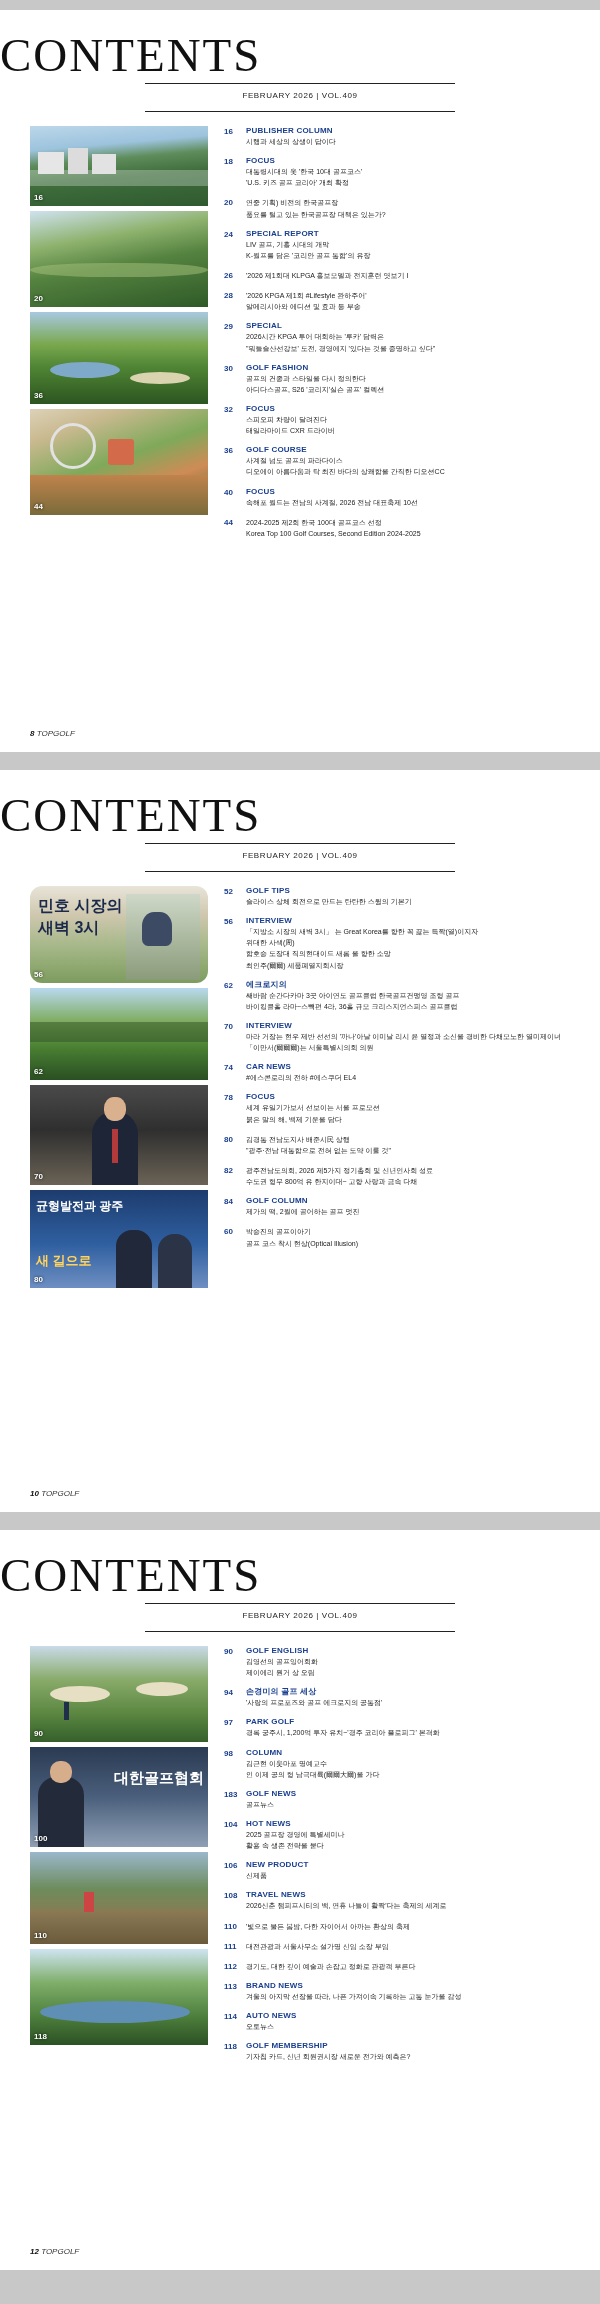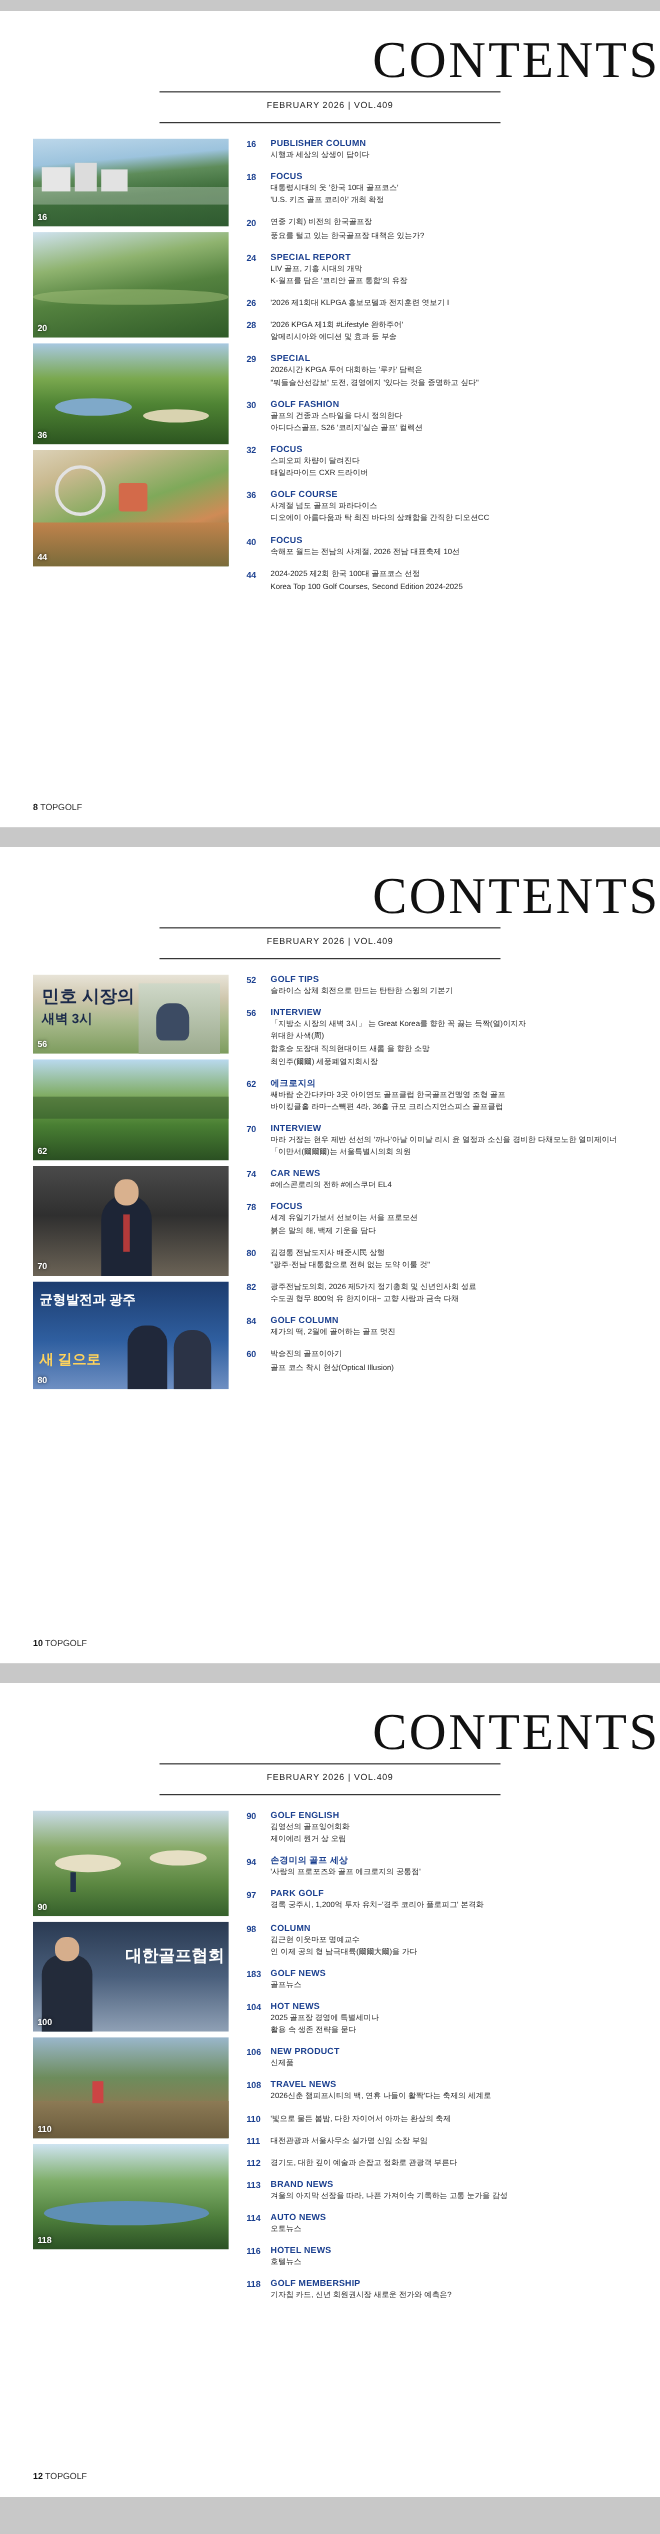--- a/index.html
+++ b/index.html
@@ -4,21 +4,21 @@
 <style>
   html,body{margin:0;padding:0;background:#c8c8c8;}
   body{font-family:"Liberation Sans",sans-serif;width:600px;}
   .page{width:600px;background:#ffffff;position:relative;padding:0;overflow:hidden;}
   .page.p1{height:742px;}
   .page.p2{height:742px;}
   .page.p3{height:740px;}
   .gap{height:18px;background:#c8c8c8;}
   .topgap{height:10px;background:#c8c8c8;}
   .title{
-    text-align:right;
+    text-align:left;
     font-family:"Liberation Serif",serif;
     font-size:47px;
     letter-spacing:2px;
     color:#111;
     padding-top:22px;
     line-height:1;
   }
   .subtitle{
     text-align:center;
     font-size:8px;
@@ -58,21 +58,21 @@
   .pg{
     width:22px;flex:0 0 22px;
     font-size:8px;color:#1a3f8f;font-weight:bold;
     text-align:left;padding-top:1px;
   }
   .etxt{flex:1;}
   .ehead{font-size:8px;font-weight:bold;color:#1a3f8f;letter-spacing:.2px;line-height:1.25;}
   .eline{font-size:7px;color:#222;line-height:1.45;margin-top:1px;}
   .footer{
     position:absolute;left:30px;bottom:14px;
-    font-size:8px;color:#333;
+    font-size:8px;color:#333;font-style:italic;
   }
   .footer b{color:#111;}
   
   .sc1{background:linear-gradient(175deg,#bcd7ea 0%,#9cc3dd 26%,#5e8c5a 42%,#3f6e3c 62%,#2f5a30 100%);}
   .sc2{background:linear-gradient(170deg,#cfe2f0 0%,#8fb36f 30%,#54823f 55%,#2f5a28 100%);}
   .sc3{background:linear-gradient(180deg,#a8c8e2 0%,#7aa84f 35%,#4f8434 60%,#2c5520 100%);}
   .sc5{background:linear-gradient(160deg,#dcd2b8 0%,#c9b98f 20%,#7fa95a 48%,#cf8b56 70%,#4a6b34 100%);}
   .sc7{background:linear-gradient(180deg,#b9d9ef 0%,#79a753 40%,#497f33 65%,#2a4f22 100%);}
   .sc8{background:linear-gradient(180deg,#2a3a52 0%,#4a5f7c 50%,#8fa0b5 100%);}
   .sc9{background:linear-gradient(180deg,#1d3c6e 0%,#2f5fa0 55%,#6e8fc2 100%);}
@@ -248,24 +248,24 @@
 
 <div class="page p2">
   <div class="title">CONTENTS</div>
   <div class="rule"></div>
   <div class="subtitle">FEBRUARY 2026 | VOL.409</div>
   <div class="rule2"></div>
 
   <div class="body">
     <div class="col-imgs">
 
-      <div class="photo" style="height:72px;">
+      <div class="photo" style="height:97px;border-radius:12px;">
         <div class="inner sc10">
           <div style="position:absolute;left:8px;top:10px;font-size:16px;font-weight:bold;color:#1b2a4a;font-family:'Liberation Sans',sans-serif;">민호 시장의</div>
-          <div style="position:absolute;left:8px;top:32px;font-size:12px;font-weight:bold;color:#1b2a4a;">새벽 3시</div>
+          <div style="position:absolute;left:8px;top:32px;font-size:16px;font-weight:bold;color:#1b2a4a;">새벽 3시</div>
           <div style="position:absolute;left:96px;top:8px;width:74px;height:86px;background:linear-gradient(180deg,#cfd8c8,#8a9b7a);"></div>
           <div style="position:absolute;left:112px;top:26px;width:30px;height:34px;background:#3c4b63;border-radius:40% 40% 20% 20%;"></div>
         </div>
         <div class="pnum">56</div>
       </div>
 
       <div class="photo" style="height:92px;">
         <div class="inner sc7">
           <div style="position:absolute;left:0;top:34px;width:178px;height:20px;background:rgba(46,80,40,.5)"></div>
         </div>
@@ -536,27 +536,20 @@
       </div>
 
       <div class="entry">
         <div class="pg">114</div>
         <div class="etxt">
           <div class="ehead">AUTO NEWS</div>
           <div class="eline">오토뉴스</div>
         </div>
       </div>
 
-      <div class="entry">
-        <div class="pg">116</div>
-        <div class="etxt">
-          <div class="ehead">HOTEL NEWS</div>
-          <div class="eline">호텔뉴스</div>
-        </div>
-      </div>
 
       <div class="entry">
         <div class="pg">118</div>
         <div class="etxt">
           <div class="ehead">GOLF MEMBERSHIP</div>
           <div class="eline">기자칩 카드, 신년 회원권시장 새로운 전가와 예측은?</div>
         </div>
       </div>
 
     </div>

